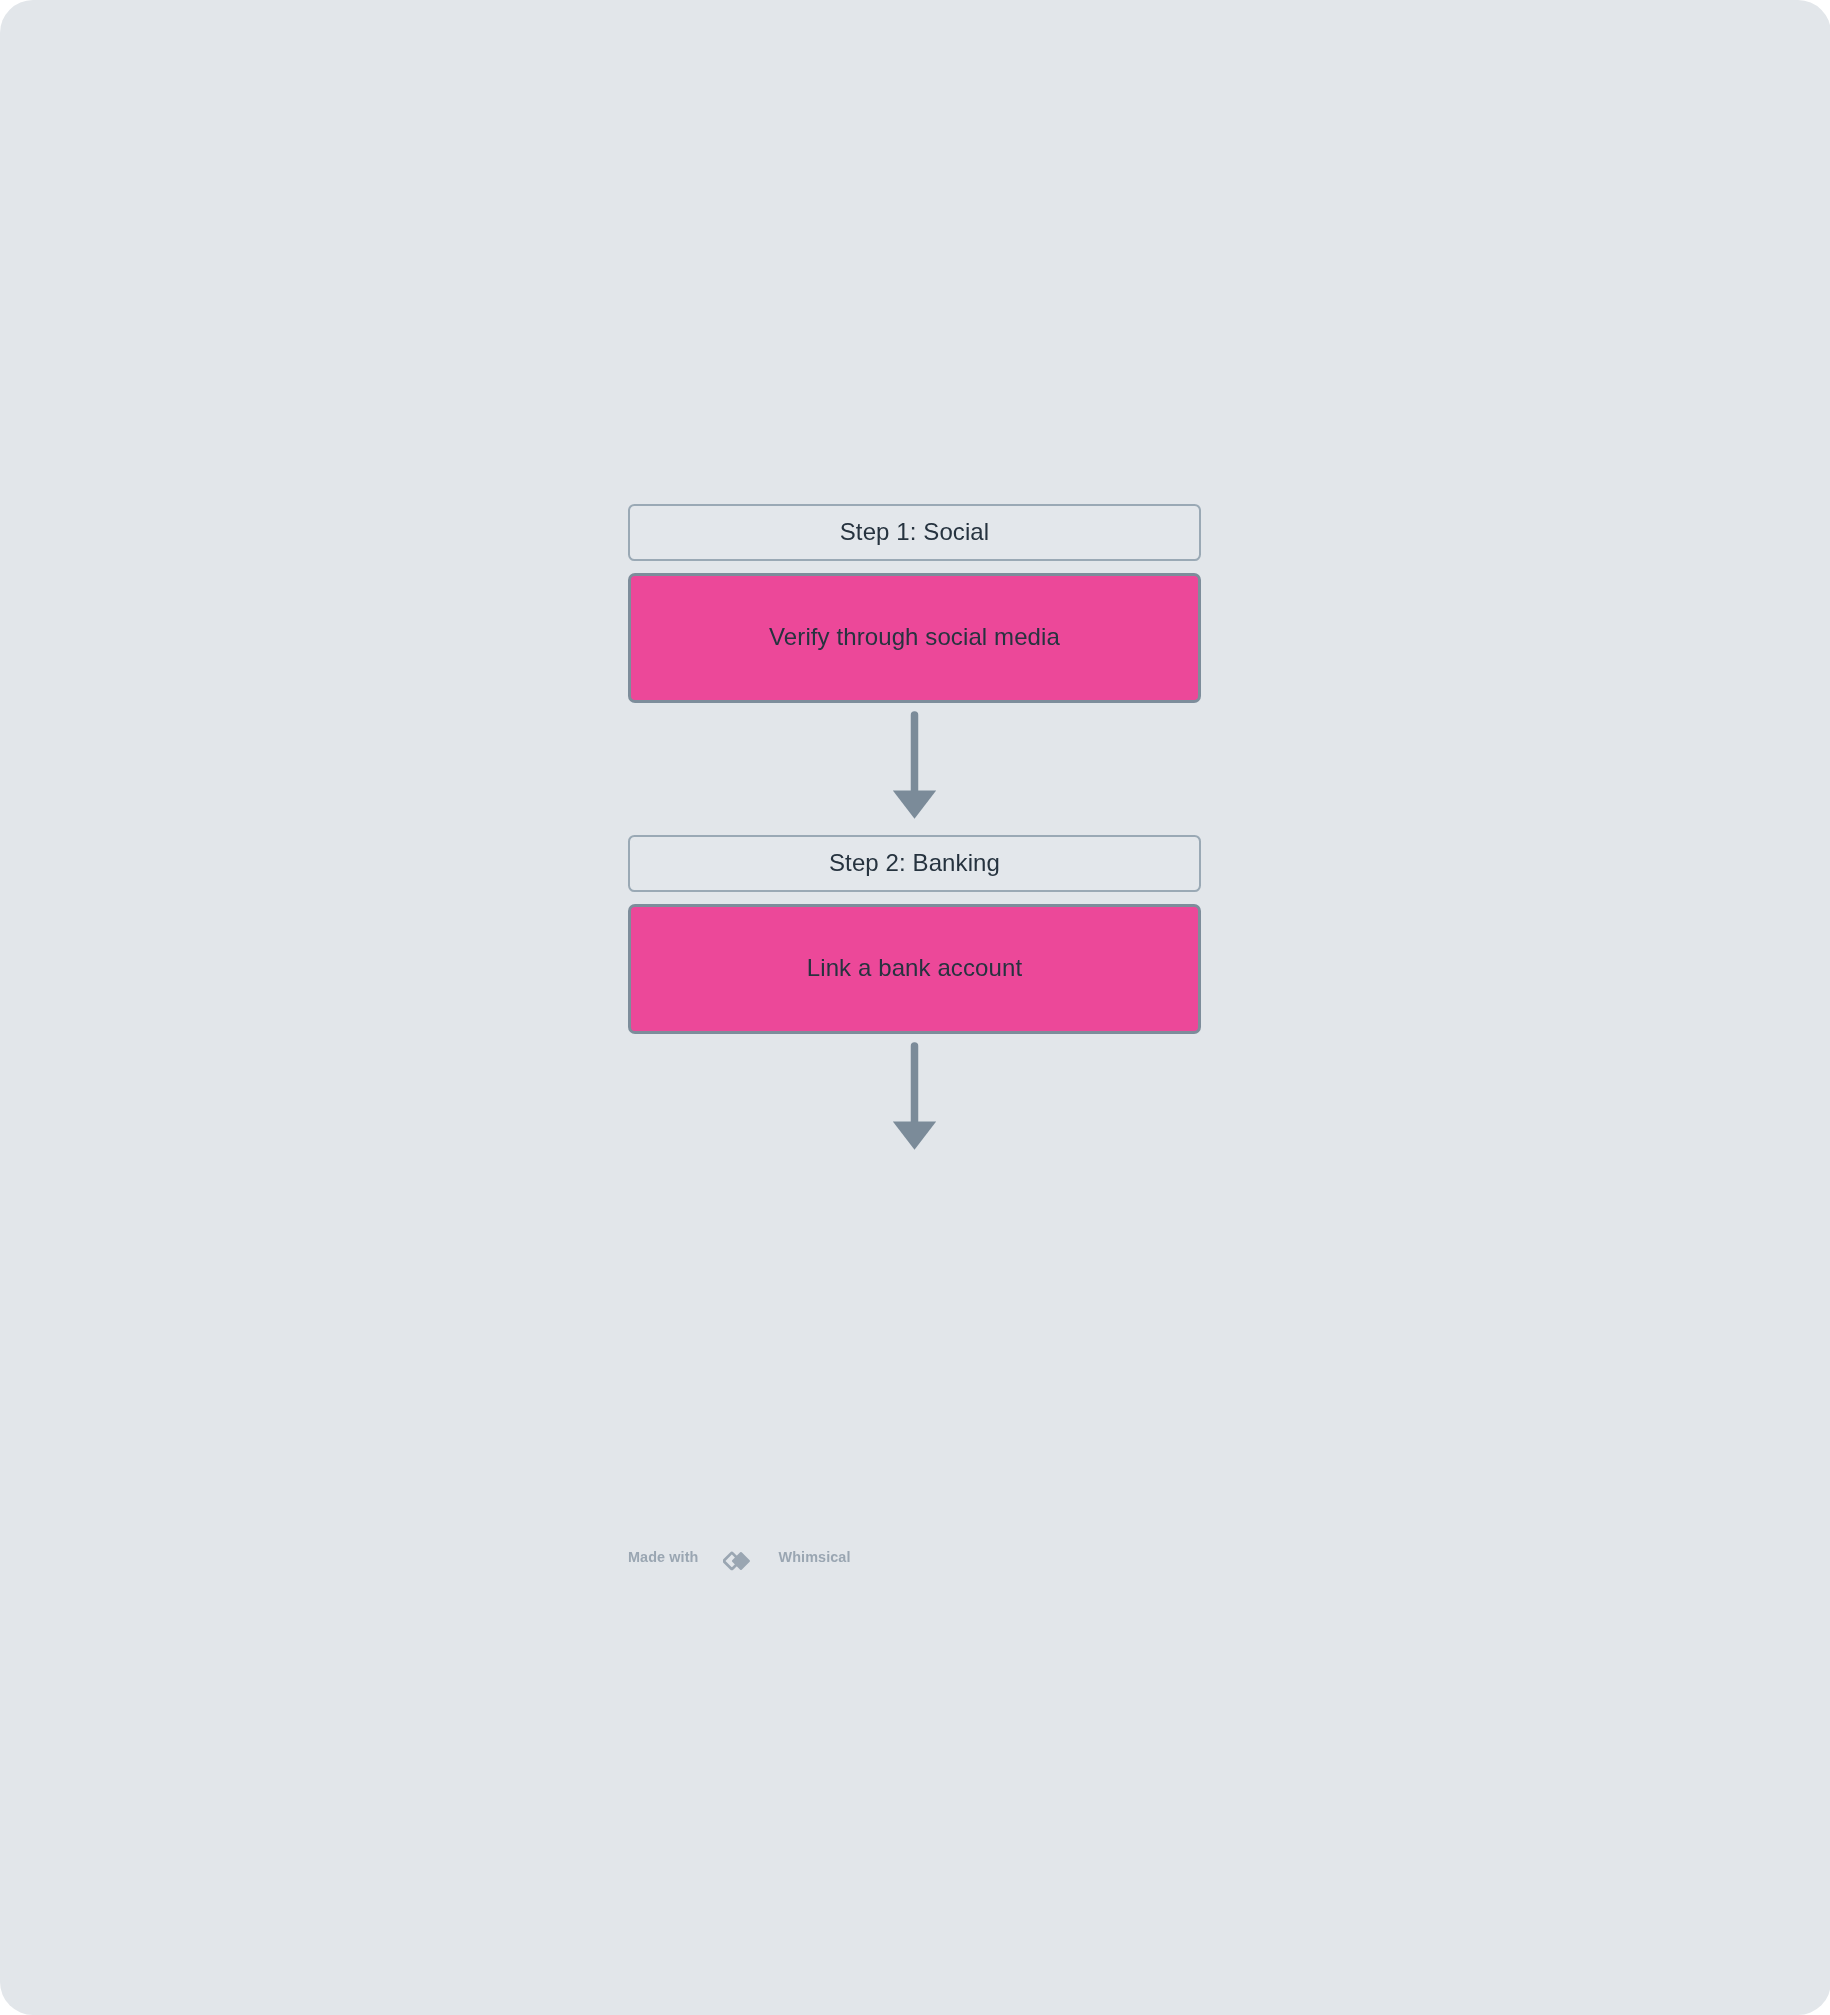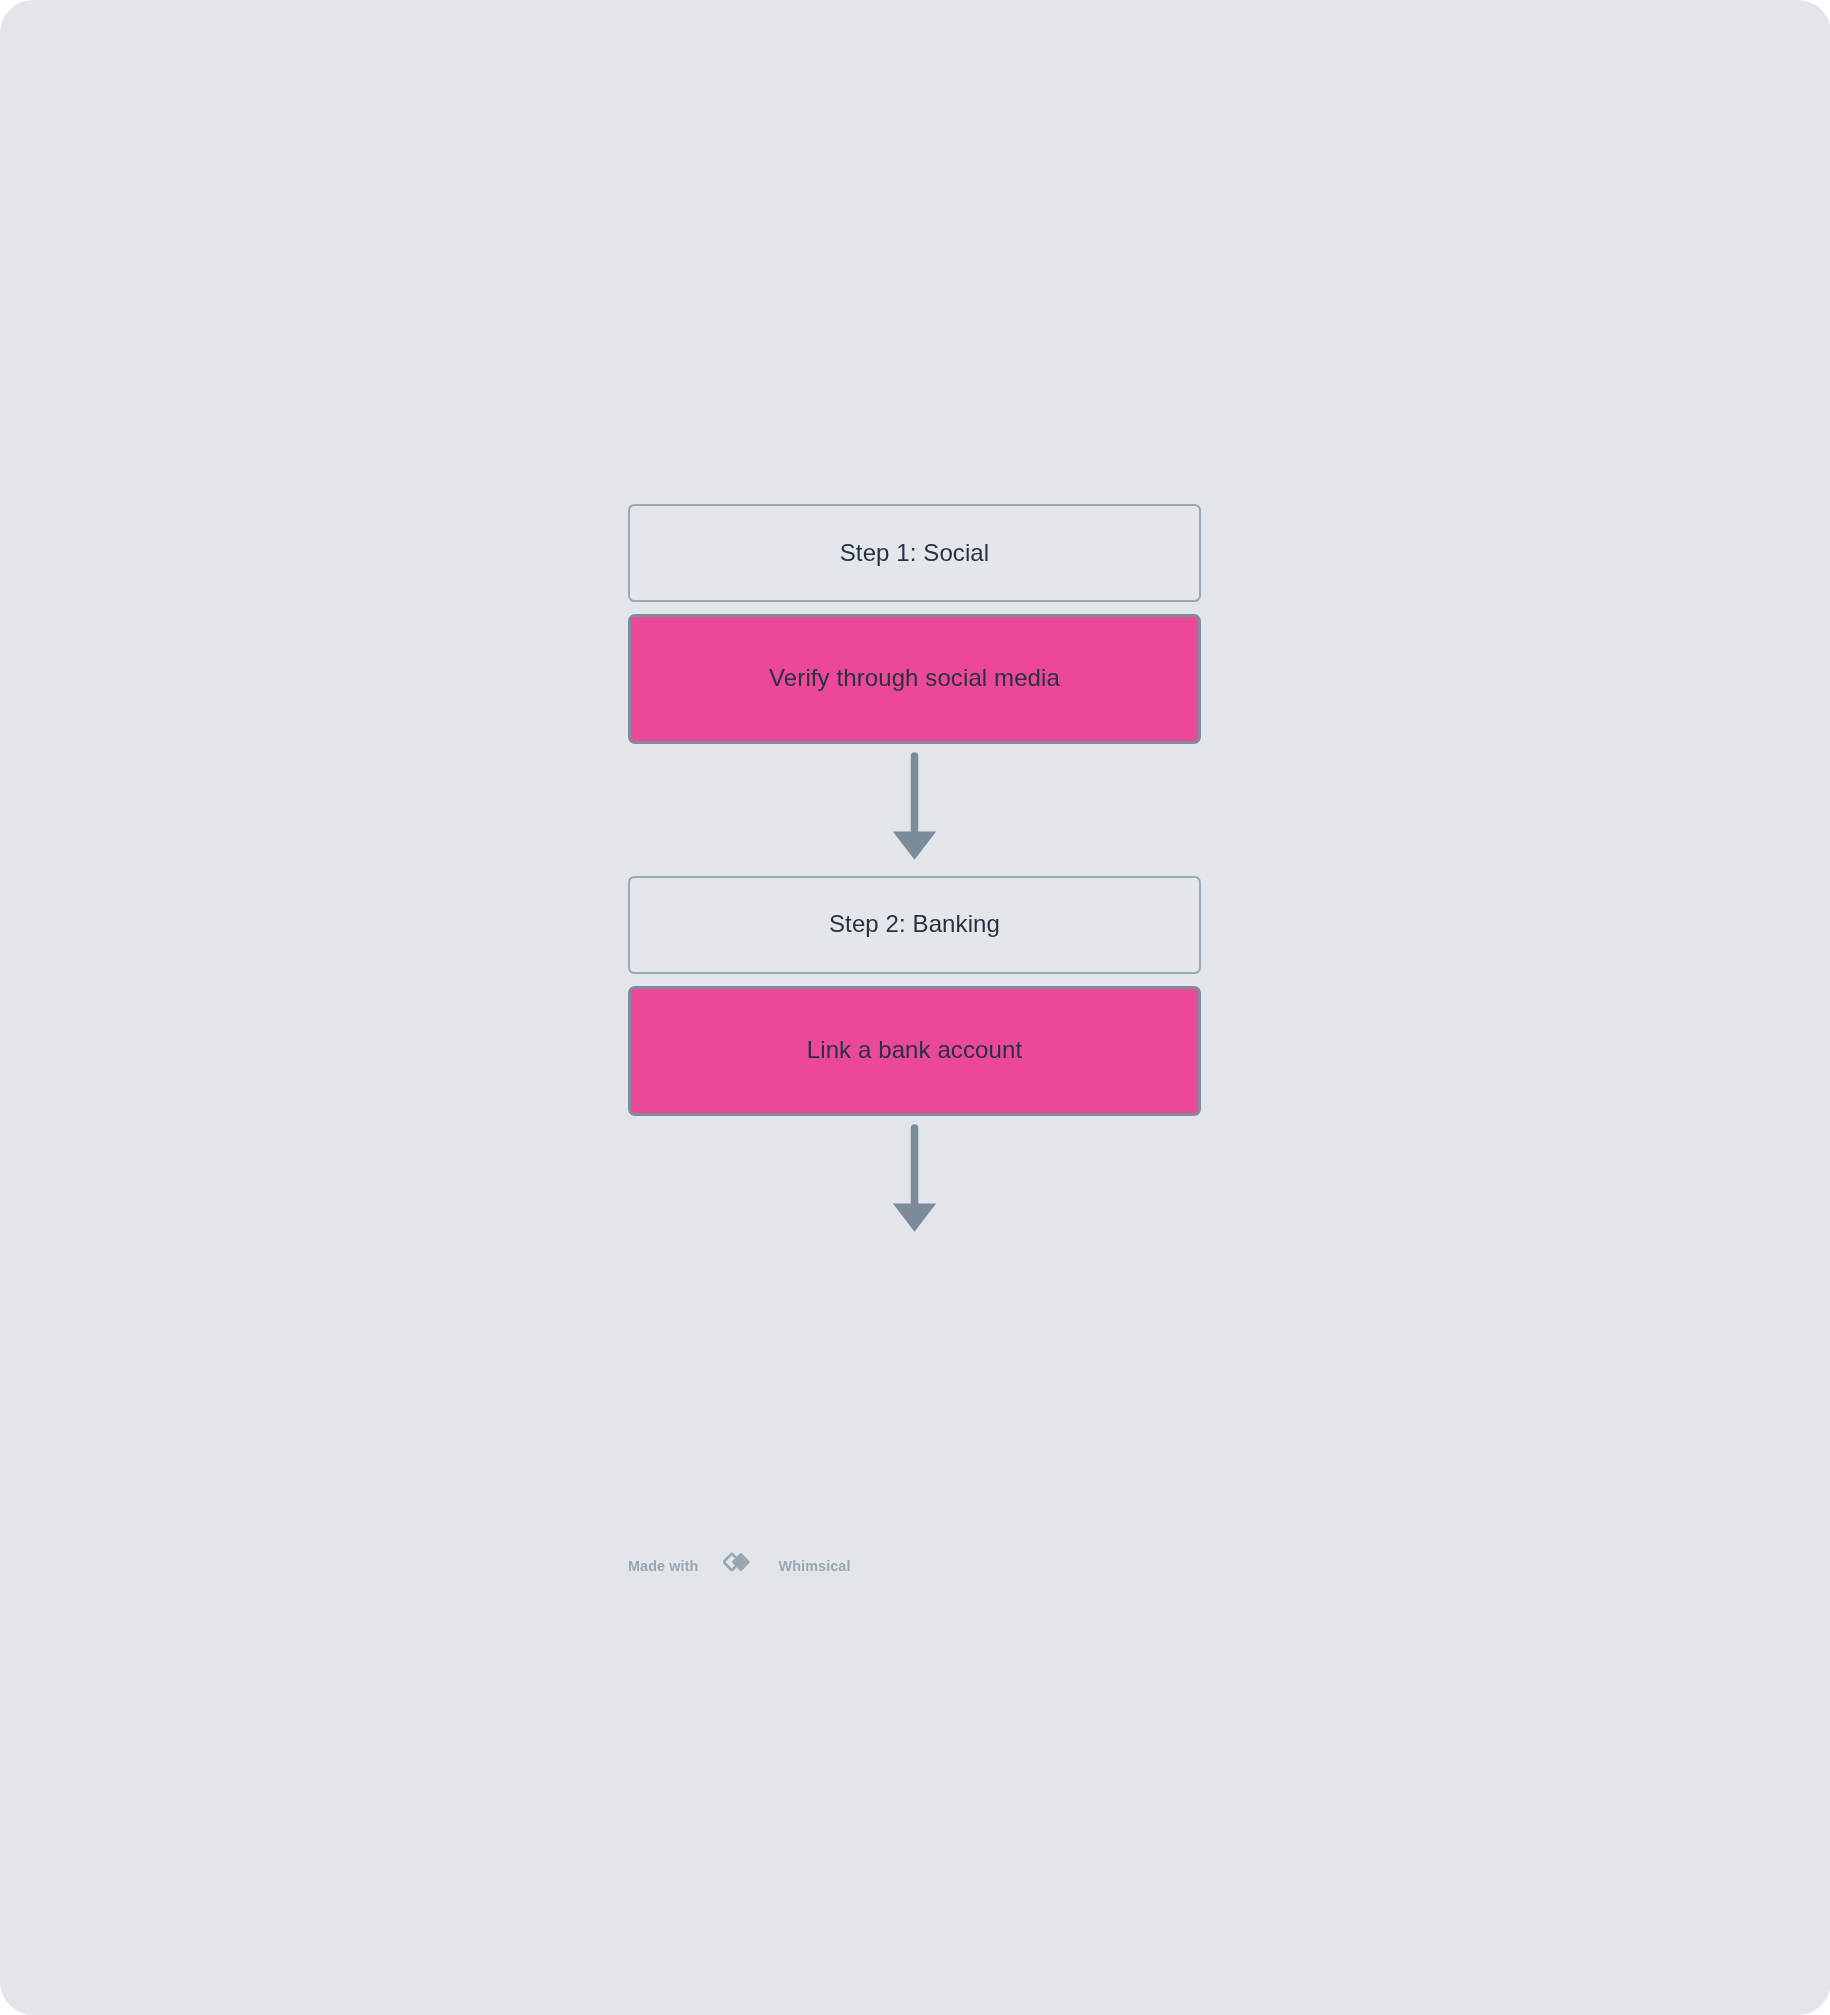--- a/index.html
+++ b/index.html
@@ -34,21 +34,21 @@
 
   
   .group {
     position: relative;
     width: 573px;
   }
 
   .step-header {
     box-sizing: border-box;
     width: 573px;
-    height: 98px;
+    height: 57px;
     background: #e3e7eb;
     border: 2.7px solid #9aa9b5;
     border-radius: 6.4px;
     display: flex;
     align-items: center;
     justify-content: center;
   }
 
   .step-action {
     box-sizing: border-box;
@@ -85,21 +85,21 @@
     top: 0;
     display: block;
   }
 
   
   #watermark {
     position: absolute;
     left: 628px;
     top: 1550px;
     display: flex;
-    align-items: flex-end;
+    align-items: flex-start;
     gap: 25px;
     height: 23.5px;
   }
   #watermark .wm-text {
     font-size: 14.4px;
     font-weight: bold;
     color: #9aa6b2;
     letter-spacing: 0.1px;
     line-height: 1;
   }

